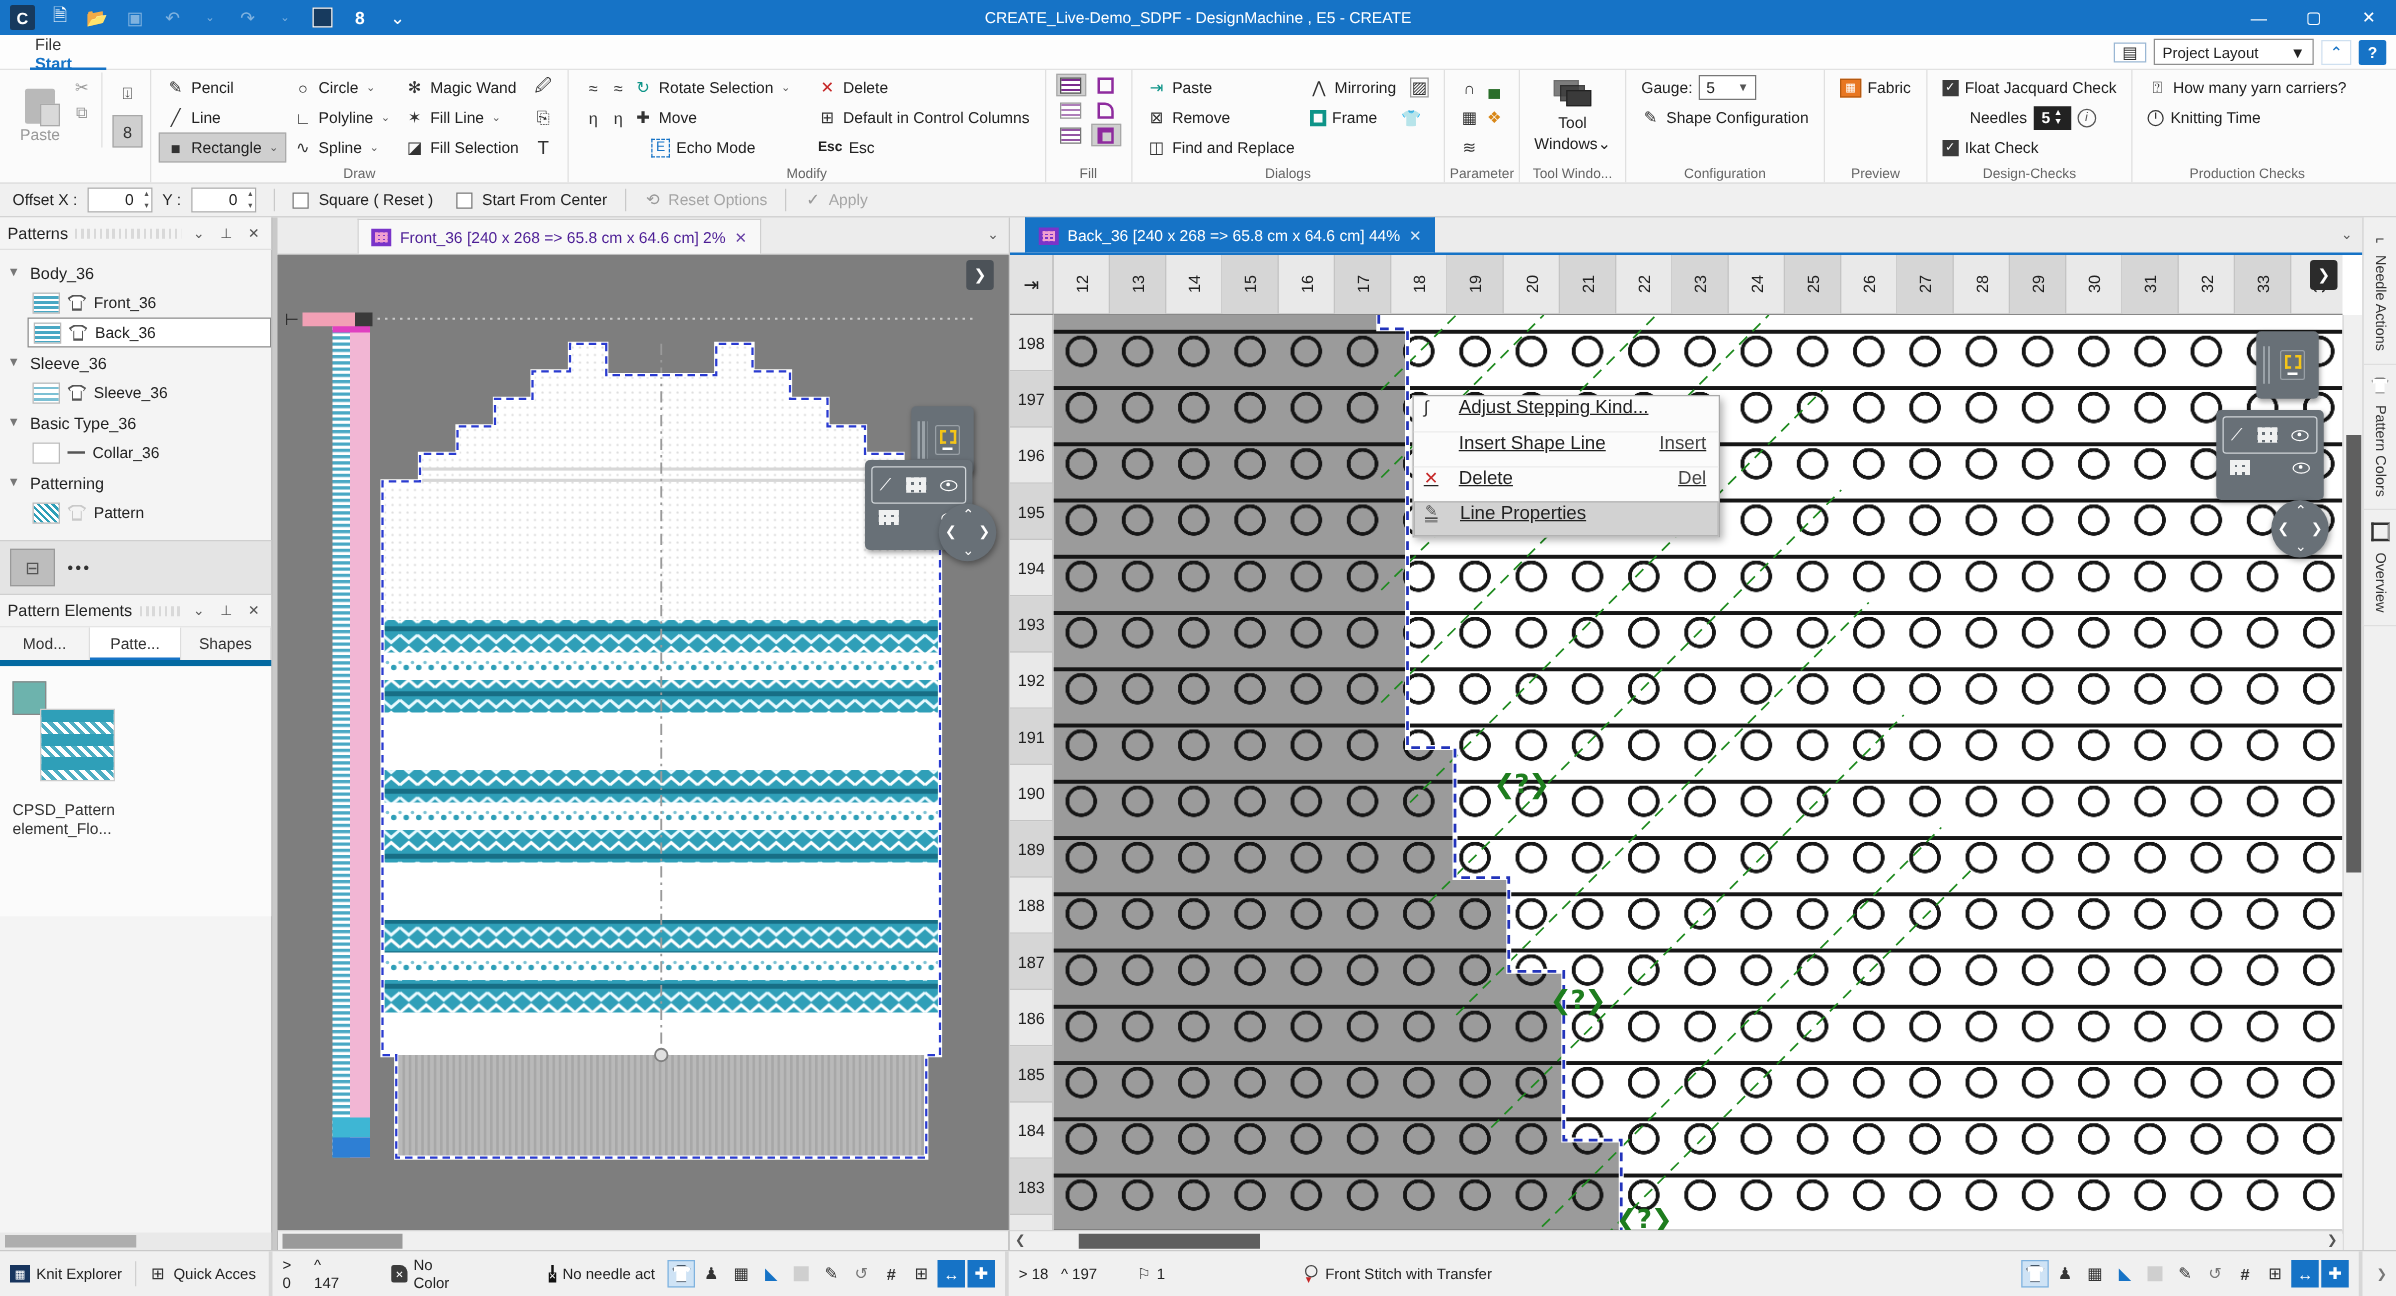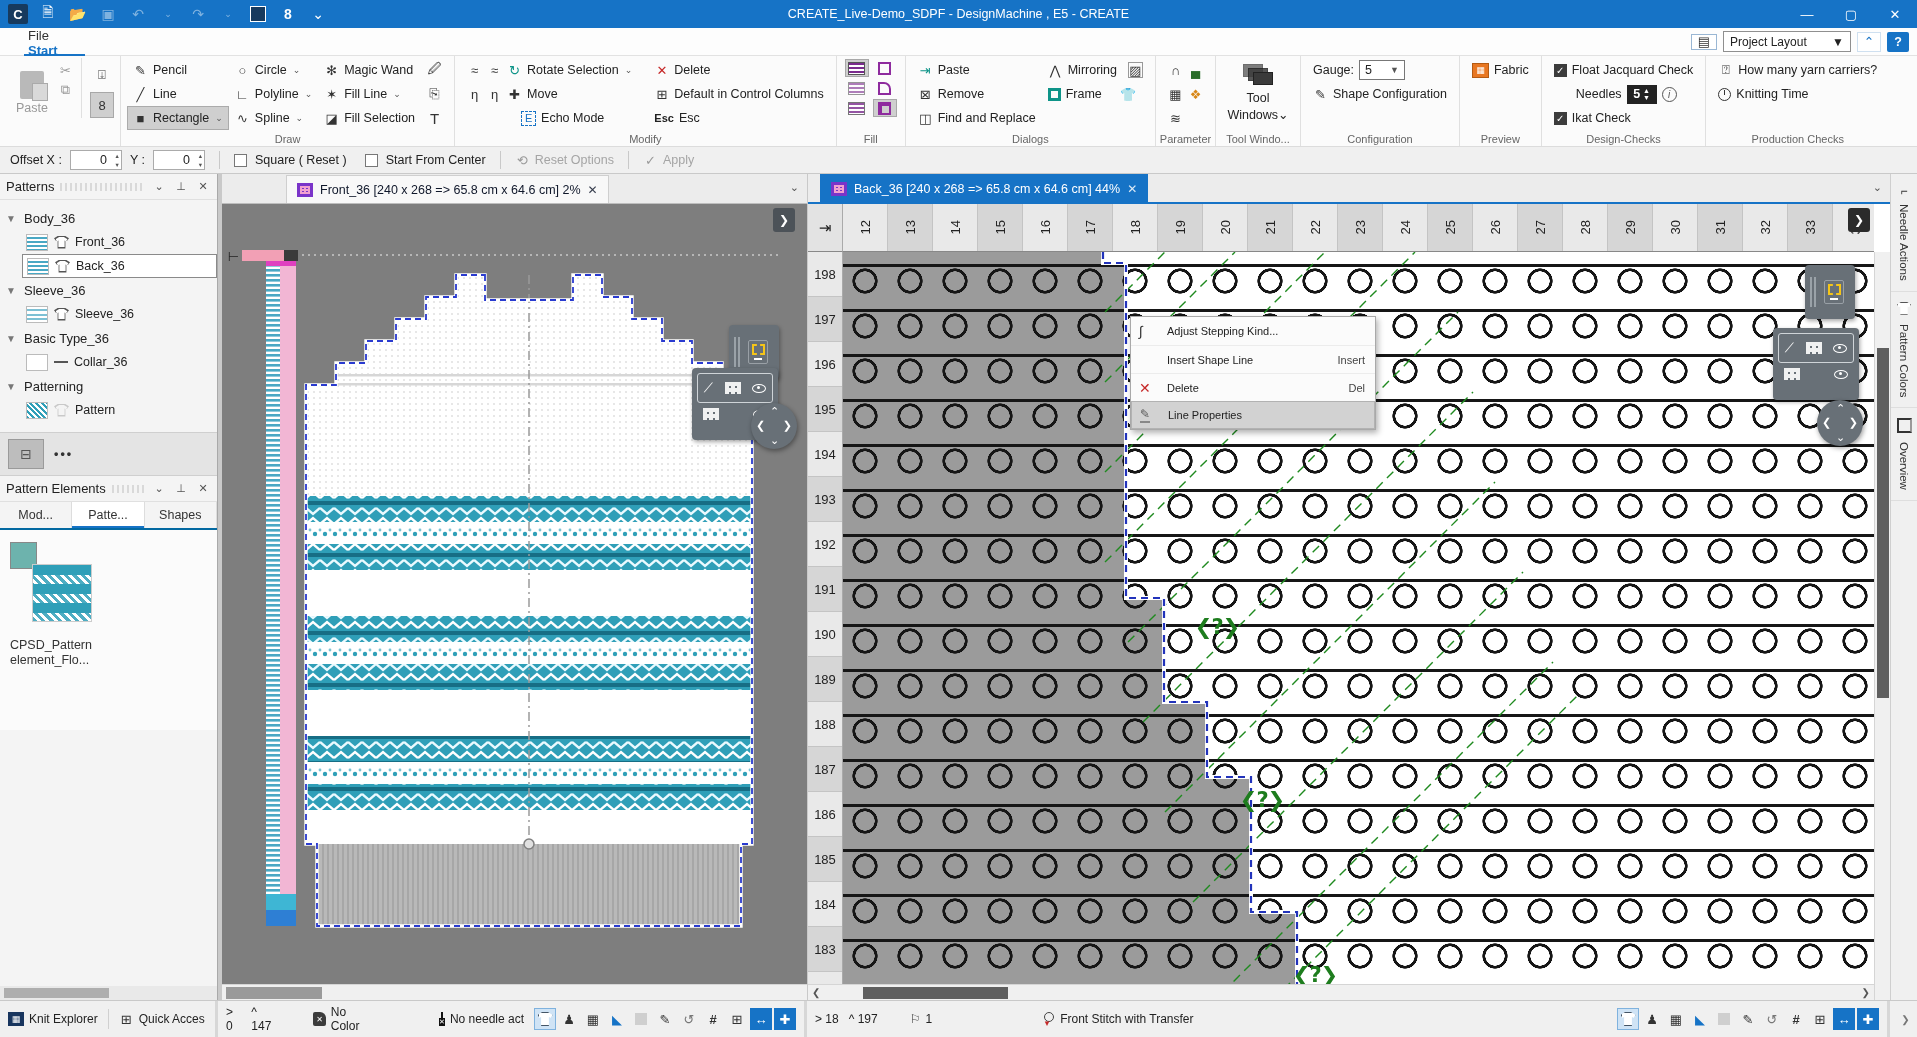--- a/index.html
+++ b/index.html
@@ -95,21 +95,21 @@
   .swatch.patt { background:repeating-linear-gradient(45deg,#2f9fb8 0 2px,#fff 2px 4px); }
   .tee { position:relative; width:15px; height:13px; }
   .tee i { position:absolute; inset:0; background:#555; clip-path:polygon(30% 0,70% 0,100% 22%,86% 42%,76% 34%,76% 100%,24% 100%,24% 34%,14% 42%,0 22%);}
   .tee i.in { inset:1.5px; background:#fff; }
   .tee.ghost i { background:#c9c9c9; }
   .tee.ghost i.in { background:#f4f4f4; }
   .dash-ic { width:14px; border-top:2px solid #555; }
   .midrow { margin-top:10px; height:44px; background:#e4e4e4; border-top:1px solid #cfcfcf; border-bottom:1px solid #cfcfcf; display:flex; align-items:center; gap:10px; padding:0 8px;}
   .midbtn { width:36px; height:30px; background:#bdbdbd; border:1px solid #9a9a9a; display:flex; align-items:center; justify-content:center; color:#555; font-size:14px;}
   .dots3 { letter-spacing:2px; color:#333; font-weight:bold; }
-  .pe-tabs { display:flex; border-bottom:2px solid #0369a1; background:#f4f4f4;justify-content:space-between;}
+  .pe-tabs { display:flex; border-bottom:5px solid #0369a1; background:#f4f4f4;justify-content:space-between;}
   .pe-tab { flex:1; display:flex; align-items:center; justify-content:center; gap:4px; height:26px; font-size:12.5px; color:#333; border-right:1px solid #ddd; position:relative;}
   .pe-tab.active { background:#fff; }
   .pe-tab.active::after { content:""; position:absolute; left:0; right:0; bottom:0; height:2px; background:#1673c6;}
   .pe-items { display:flex; gap:14px; padding:12px 10px; background:#fbfbfb; height:200px;}
   .pe-item { width:92px; display:flex; flex-direction:column; font-size:12.5px; color:#333;}
   .pe-thumb { position:relative; width:84px; height:92px; }
   .pe-color { position:absolute; left:0; top:0; width:27px; height:27px; border:1px solid #888;}
   .pe-color.teal { background:#6db3ad; }
   .pe-color.orange { background:#f0b13c; }
   .pe-img { position:absolute; left:22px; top:22px; width:60px; height:58px; border:1px solid #ccc;
@@ -124,21 +124,21 @@
       linear-gradient(#fff,#fff); }
   .pe-label { line-height:15px; margin-top:4px; }
   .dock-hscroll { position:absolute; left:0; bottom:0; width:100%; height:14px; background:#e9e9e9; }
   .dock-hscroll .thumb { position:absolute; left:4px; top:2px; width:105px; height:10px; background:#aeaeae; }
 
   
   .docwin { position:absolute; top:0; height:826px; }
   .front-win { left:222px; width:585px; }
   .back-win { left:808px; width:1082px; }
   .doctabs { position:relative; height:30px; background:#ececec; border-bottom:1px solid #bdbdbd; display:flex; align-items:flex-end; }
-  .doctab { height:28px; display:flex; align-items:center; gap:7px; padding:0 10px; font-size:12.5px; background:#f8f8f8; border:1px solid #cfcfcf; border-bottom:none; color:#0f172a; }
+  .doctab { height:28px; display:flex; align-items:center; gap:7px; padding:0 10px; font-size:12.5px; background:#f8f8f8; border:1px solid #cfcfcf; border-bottom:none; color:#4c1d95; }
   .doctab.active { background:#1673c6; color:#fff; border-color:#1673c6; }
   .tab-grid-ic { width:16px; height:14px; background:#7a34c9; display:inline-flex; align-items:center; justify-content:center; }
   .tab-grid-ic::before { content:""; width:10px; height:8px; background:
      repeating-linear-gradient(90deg,#f2a0d0 0 2px,transparent 2px 4px),
      repeating-linear-gradient(#f2a0d0 0 2px,transparent 2px 3px); }
   .tab-x { font-size:12px; opacity:.85; }
   .tab-chevron { position:absolute; right:8px; top:7px; color:#555; font-size:11px; }
   .canvas { position:absolute; left:0; top:30px; right:0; bottom:0; overflow:hidden; }
   .front-canvas { background:#7e7e7e; }
   .back-canvas { background:#ffffff; }
@@ -166,21 +166,21 @@
   
   .vscroll { position:absolute; right:0; top:48px; width:16px; bottom:0; background:#f0f0f0; border-left:1px solid #d5d5d5;}
   .vscroll .thumb { position:absolute; left:2px; width:12px; background:#5f5f5f; }
   .hscroll { position:absolute; left:0; bottom:0; height:16px; background:#f0f0f0; border-top:1px solid #d5d5d5; }
   .hscroll .thumb { position:absolute; top:2px; height:12px; background:#5f5f5f; }
   .hscroll.light .thumb { background:#9a9a9a; }
   .scroll-arrow { position:absolute; font-size:10px; color:#555; top:2px; }
 
   
   .ctxmenu { position:absolute; left:322px; top:112px; width:246px; background:#fbfbfb; border:1px solid #a9a9a9; box-shadow:2px 3px 6px rgba(0,0,0,.3); z-index:50; }
-  .ctx-item { display:flex; align-items:center; height:28px; padding:0 10px 0 8px; font-size:11px; color:#222; border-top:1px solid #ececec; }
+  .ctx-item { display:flex; align-items:flex-start; height:28px; padding:0 10px 0 8px; font-size:15px; color:#222; border-top:1px solid #ececec;text-decoration:underline; }
   .ctx-item:first-child { border-top:none; }
   .ctx-item.highlight { background:#d2d2d2; border:1px solid #b2b2b2; }
   .ctx-ic { width:28px; display:flex; align-items:center; justify-content:flex-start; font-size:14px; }
   .ctx-ic[data-icon="delete-icon"]::before { content:"✕"; color:#c62828; font-weight:bold; }
   .ctx-ic[data-icon="stepping-icon"]::before { content:"∫"; color:#333; }
   .ctx-ic[data-icon="line-properties-icon"]::before { content:"✎"; color:#555; border-bottom:2px solid #888; font-size:12px; }
   .ctx-label { flex:1; }
   .ctx-short { color:#444; }
 
   

